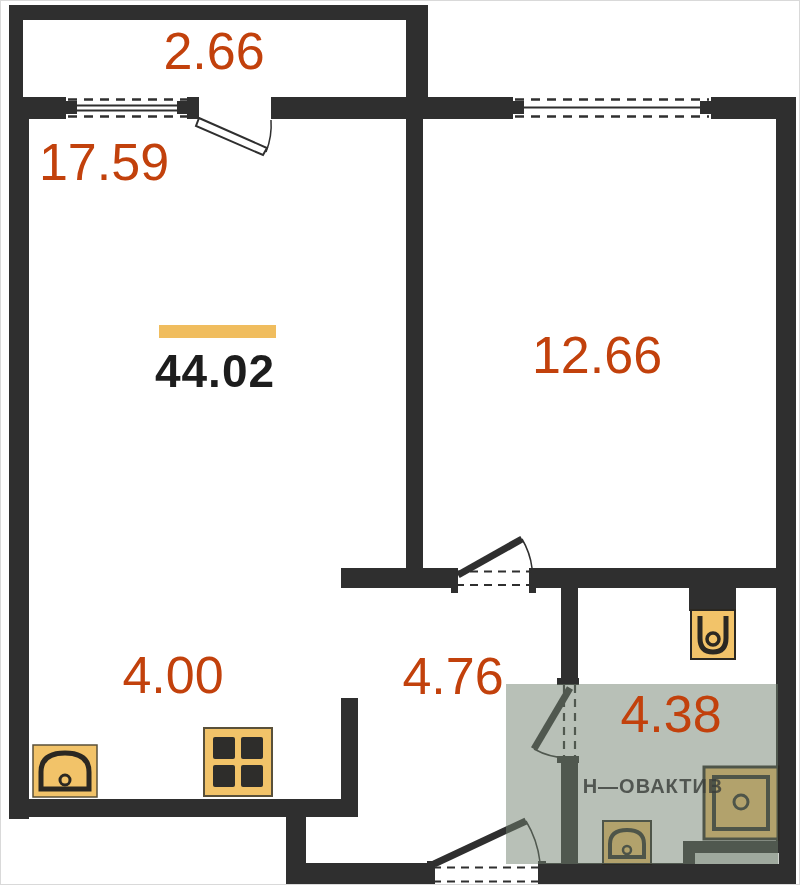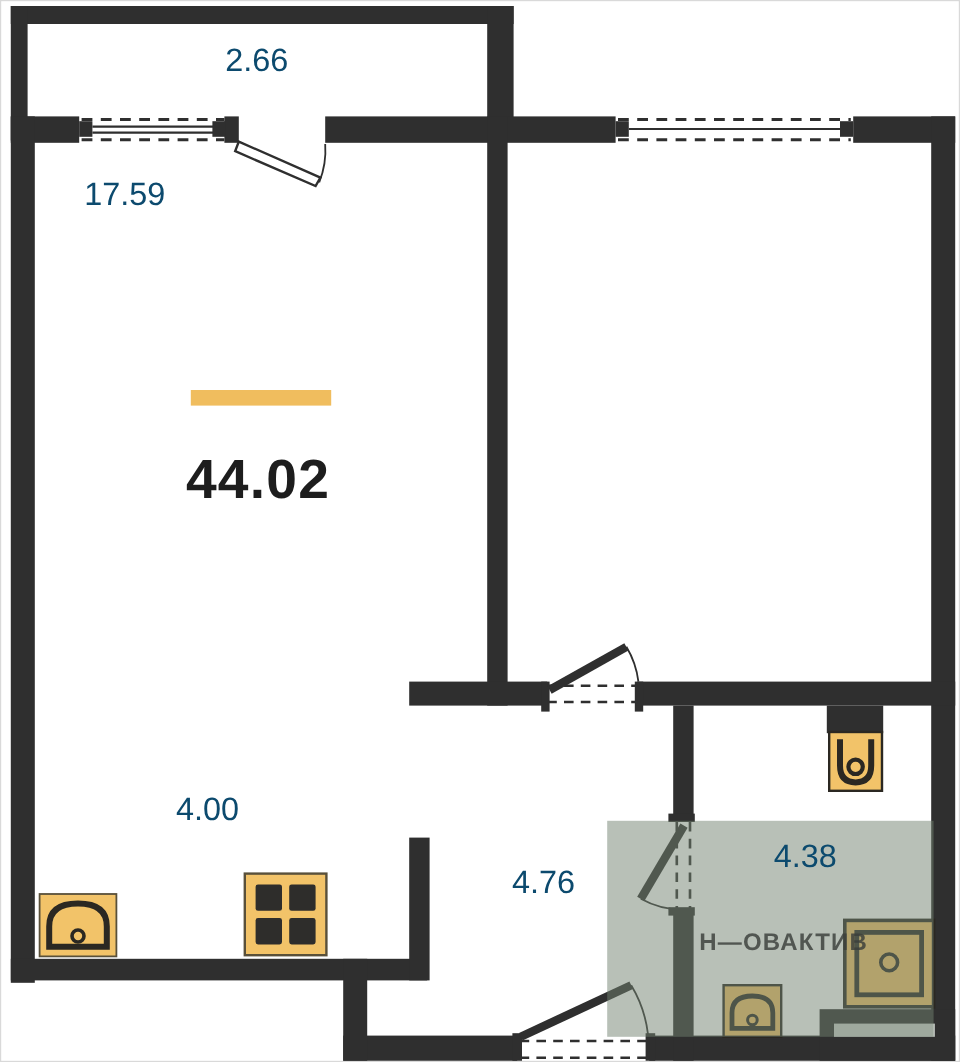--- a/index.html
+++ b/index.html
@@ -9,32 +9,31 @@
     background:#ffffff;
     border:1px solid #d9d9d9;
     box-sizing:border-box;
     overflow:hidden;
     font-family:"Liberation Sans", sans-serif;
   }
   .plan-svg{position:absolute;left:0;top:0;}
   .area-label{
     position:absolute;
     transform:translate(-50%,-50%);
-    font-size:27px;
+    font-size:52px;
     line-height:1;
-    color:#0c4a6e;
+    color:#c2410c;
     white-space:nowrap;
     z-index:5;
   }
   .total-label{
     font-size:46px;
     font-weight:bold;
     letter-spacing:1px;
     color:#1d1d1d;
-    margin-top:28px;
   }
   .accent-bar{
     position:absolute;
     left:158px;top:324px;
     width:117px;height:13px;
     background:#f0bd5e;
     z-index:5;
   }
   .watermark{
     position:absolute;
@@ -171,22 +170,23 @@
   </svg>
 
   <div class="area-label" style="left:213px;top:50px;">2.66</div>
 
   <div class="area-label" style="left:103px;top:161px;">17.59</div>
 
   <div class="accent-bar"></div>
 
   <div class="area-label total-label" style="left:214px;top:370px;">44.02</div>
 
+  <div class="area-label" style="left:596px;top:354px;">12.66</div>
 
   <div class="area-label" style="left:172px;top:674px;">4.00</div>
 
-  <div class="area-label" style="left:452px;top:735px;">4.76</div>
+  <div class="area-label" style="left:452px;top:675px;">4.76</div>
 
   <div class="area-label" style="left:670px;top:713px;">4.38</div>
 
   <div class="watermark">Н—ОВАКТИВ</div>
 
 </div>
 
 </body></html>

